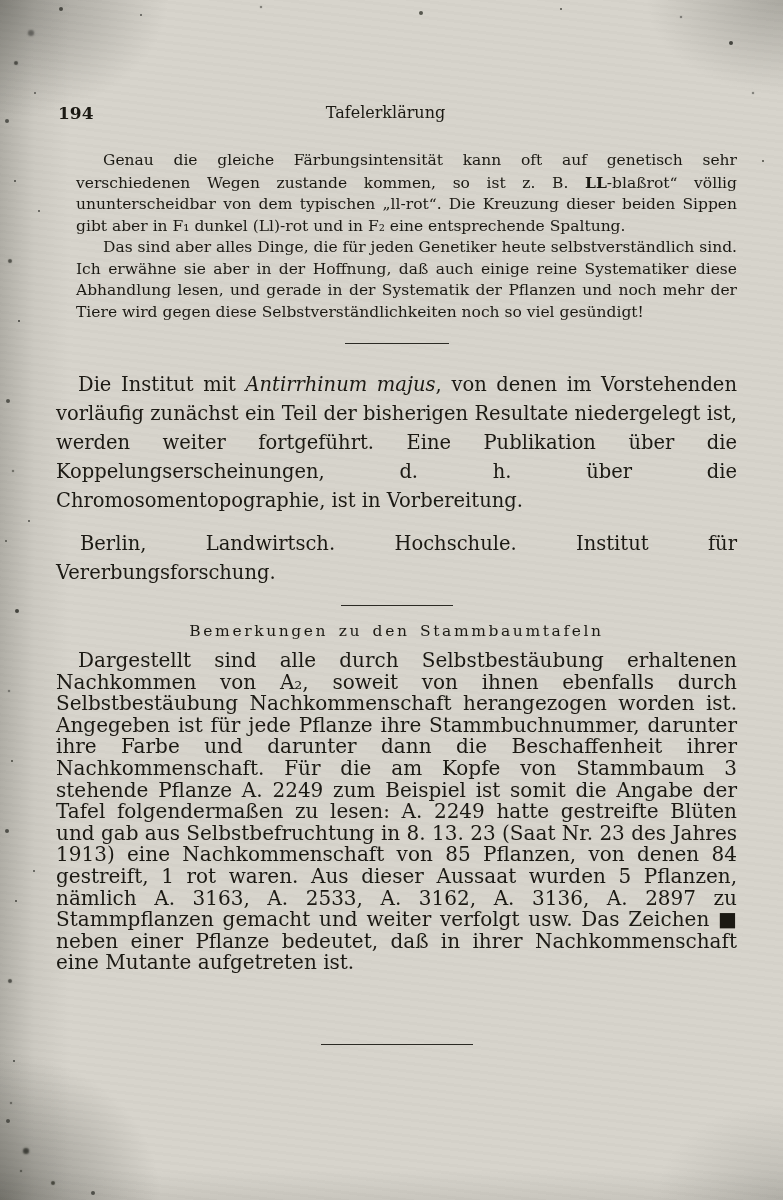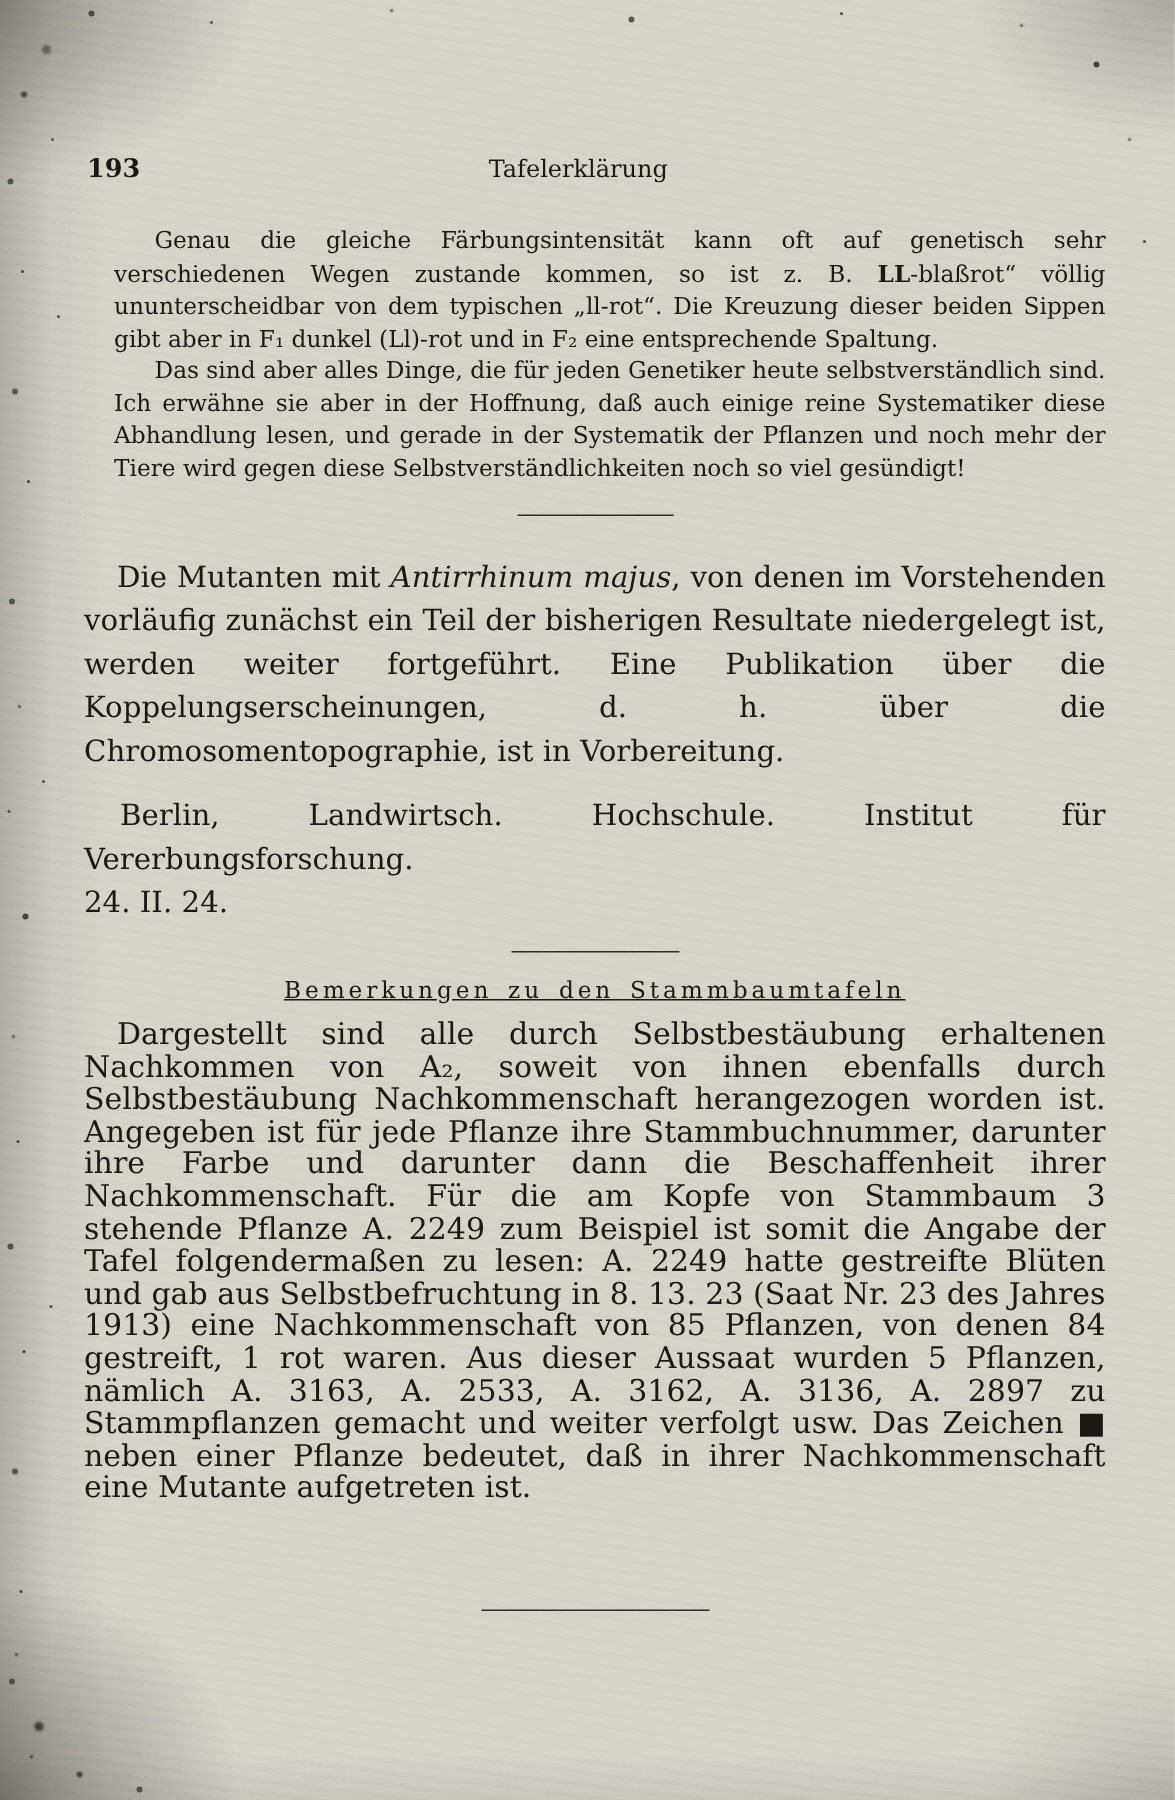--- a/index.html
+++ b/index.html
@@ -85,57 +85,55 @@
   .address { margin-top: 14px; }
   .address .line1 { text-indent: 24px; }
   .address .line2 { text-indent: 0; }
   h2.remarks-heading {
     margin: 16px 0 10px 0;
     font-size: 15.5px;
     font-weight: normal;
     letter-spacing: 2.6px;
     word-spacing: 3px;
     text-align: center;
-    text-decoration: underline;
   }
   p.remarks {
     margin: 0;
     font-size: 20px;
     line-height: 21.6px;
     text-align: justify;
     text-indent: 22px;
   }
   b.gene { font-weight: bold; }
   em.latin { font-style: italic; }
 </style>
 </head>
 <body>
 
 <div class="speckles"></div>
 
 <header class="pagehead">
   <span class="runhead">Tafelerklärung</span>
-  <span class="pagenum">193</span>
+  <span class="pagenum">194</span>
 </header>
 
 <div class="content">
 
   <div class="small-block">
     <p class="small"><span>Genau die gleiche Färbungsintensität kann oft auf genetisch sehr verschiedenen Wegen zustande kommen, so ist z. B. </span><b class="gene">LL</b><span>-blaßrot“ völlig ununterscheidbar von dem typischen „ll-rot“. Die Kreuzung dieser beiden Sippen gibt aber in F₁ dunkel (Ll)-rot und in F₂ eine entsprechende Spaltung.</span></p>
     <p class="small">Das sind aber alles Dinge, die für jeden Genetiker heute selbstverständlich sind. Ich erwähne sie aber in der Hoffnung, daß auch einige reine Systematiker diese Abhandlung lesen, und gerade in der Systematik der Pflanzen und noch mehr der Tiere wird gegen diese Selbstverständlichkeiten noch so viel gesündigt!</p>
   </div>
 
   <hr class="sep sep-1">
 
   <div class="body-block">
-    <p class="large"><span>Die Mutanten mit </span><em class="latin">Antirrhinum majus</em><span>, von denen im Vorstehenden vorläufig zunächst ein Teil der bisherigen Resultate niedergelegt ist, werden weiter fortgeführt. Eine Publikation über die Koppelungserscheinungen, d. h. über die Chromosomentopographie, ist in Vorbereitung.</span></p>
+    <p class="large"><span>Die Institut mit </span><em class="latin">Antirrhinum majus</em><span>, von denen im Vorstehenden vorläufig zunächst ein Teil der bisherigen Resultate niedergelegt ist, werden weiter fortgeführt. Eine Publikation über die Koppelungserscheinungen, d. h. über die Chromosomentopographie, ist in Vorbereitung.</span></p>
 
     <div class="address">
       <p class="large line1">Berlin, Landwirtsch. Hochschule.  Institut für Vererbungsforschung.</p>
-      <p class="large line2">24. II. 24.</p>
     </div>
   </div>
 
   <hr class="sep sep-2">
 
   <div class="remarks-block">
     <h2 class="remarks-heading">Bemerkungen zu den Stammbaumtafeln</h2>
     <p class="small remarks">Dargestellt sind alle durch Selbstbestäubung erhaltenen Nachkommen von A₂, soweit von ihnen ebenfalls durch Selbstbestäubung Nachkommenschaft herangezogen worden ist. Angegeben ist für jede Pflanze ihre Stammbuchnummer, darunter ihre Farbe und darunter dann die Beschaffenheit ihrer Nachkommenschaft. Für die am Kopfe von Stammbaum 3 stehende Pflanze A. 2249 zum Beispiel ist somit die Angabe der Tafel folgendermaßen zu lesen: A. 2249 hatte gestreifte Blüten und gab aus Selbstbefruchtung in 8. 13. 23 (Saat Nr. 23 des Jahres 1913) eine Nachkommenschaft von 85 Pflanzen, von denen 84 gestreift, 1 rot waren. Aus dieser Aussaat wurden 5 Pflanzen, nämlich A. 3163, A. 2533, A. 3162, A. 3136, A. 2897 zu Stammpflanzen gemacht und weiter verfolgt usw. Das Zeichen ■ neben einer Pflanze bedeutet, daß in ihrer Nachkommenschaft eine Mutante aufgetreten ist.</p>
   </div>
 

